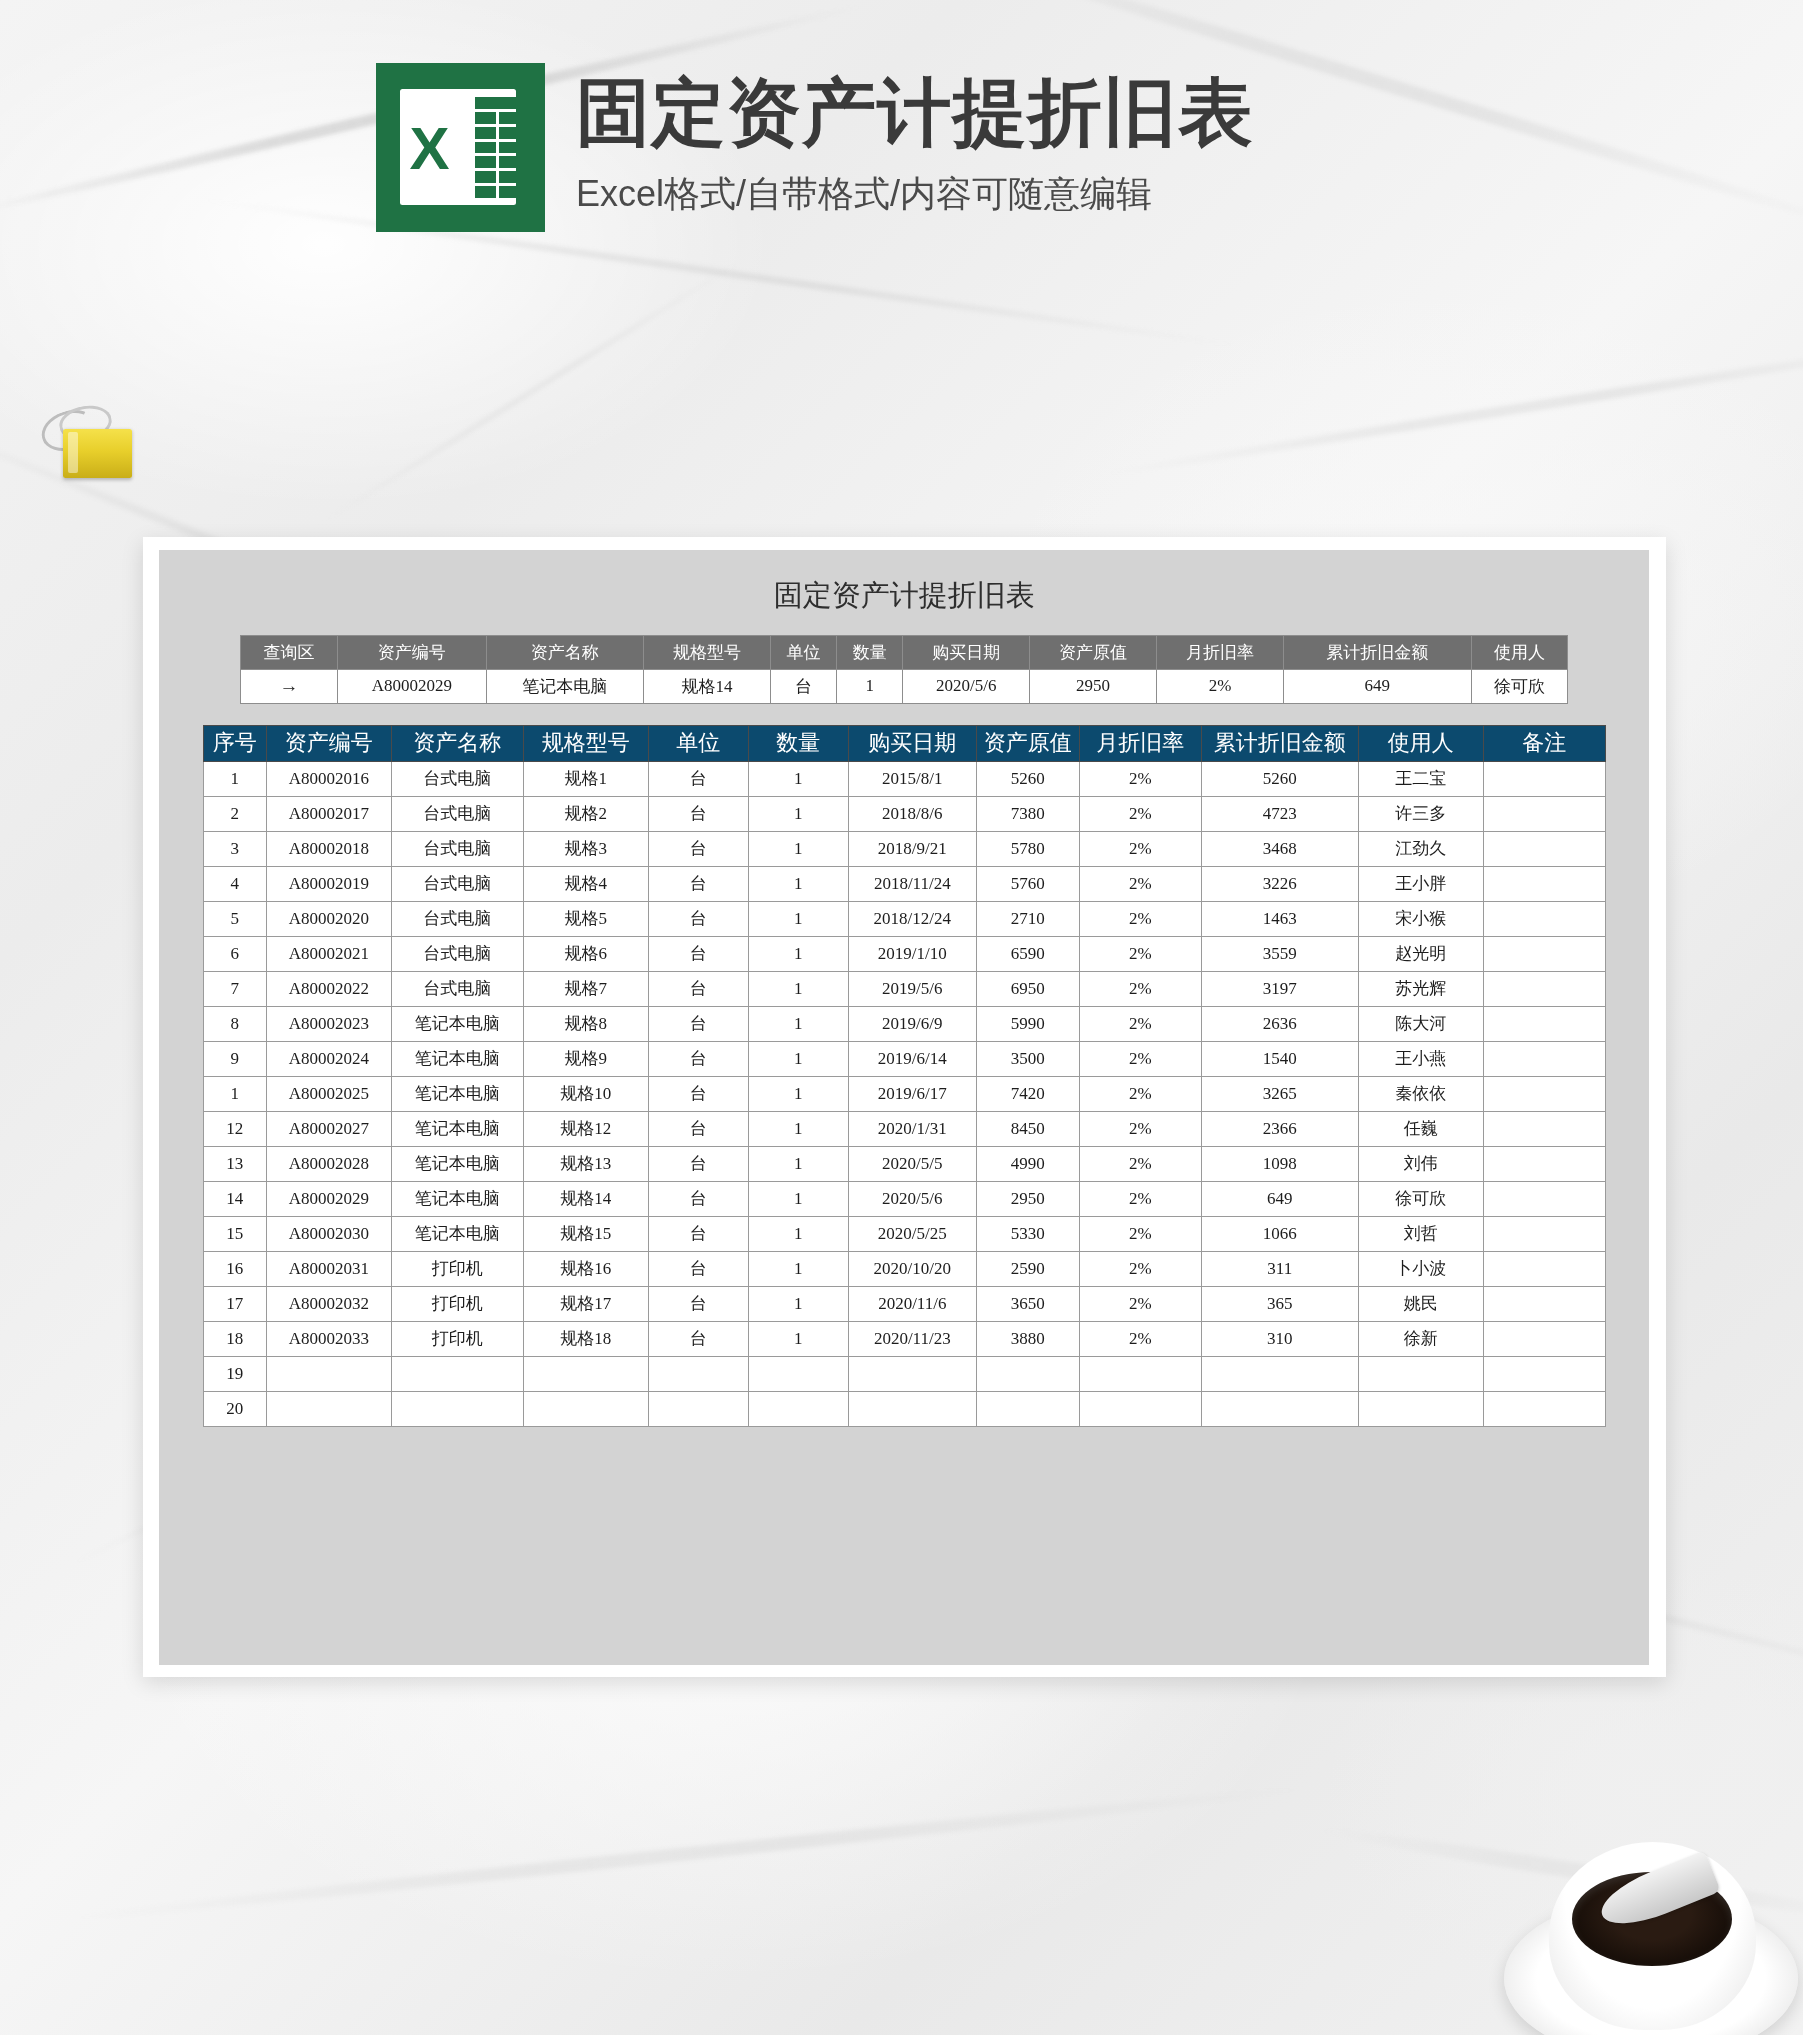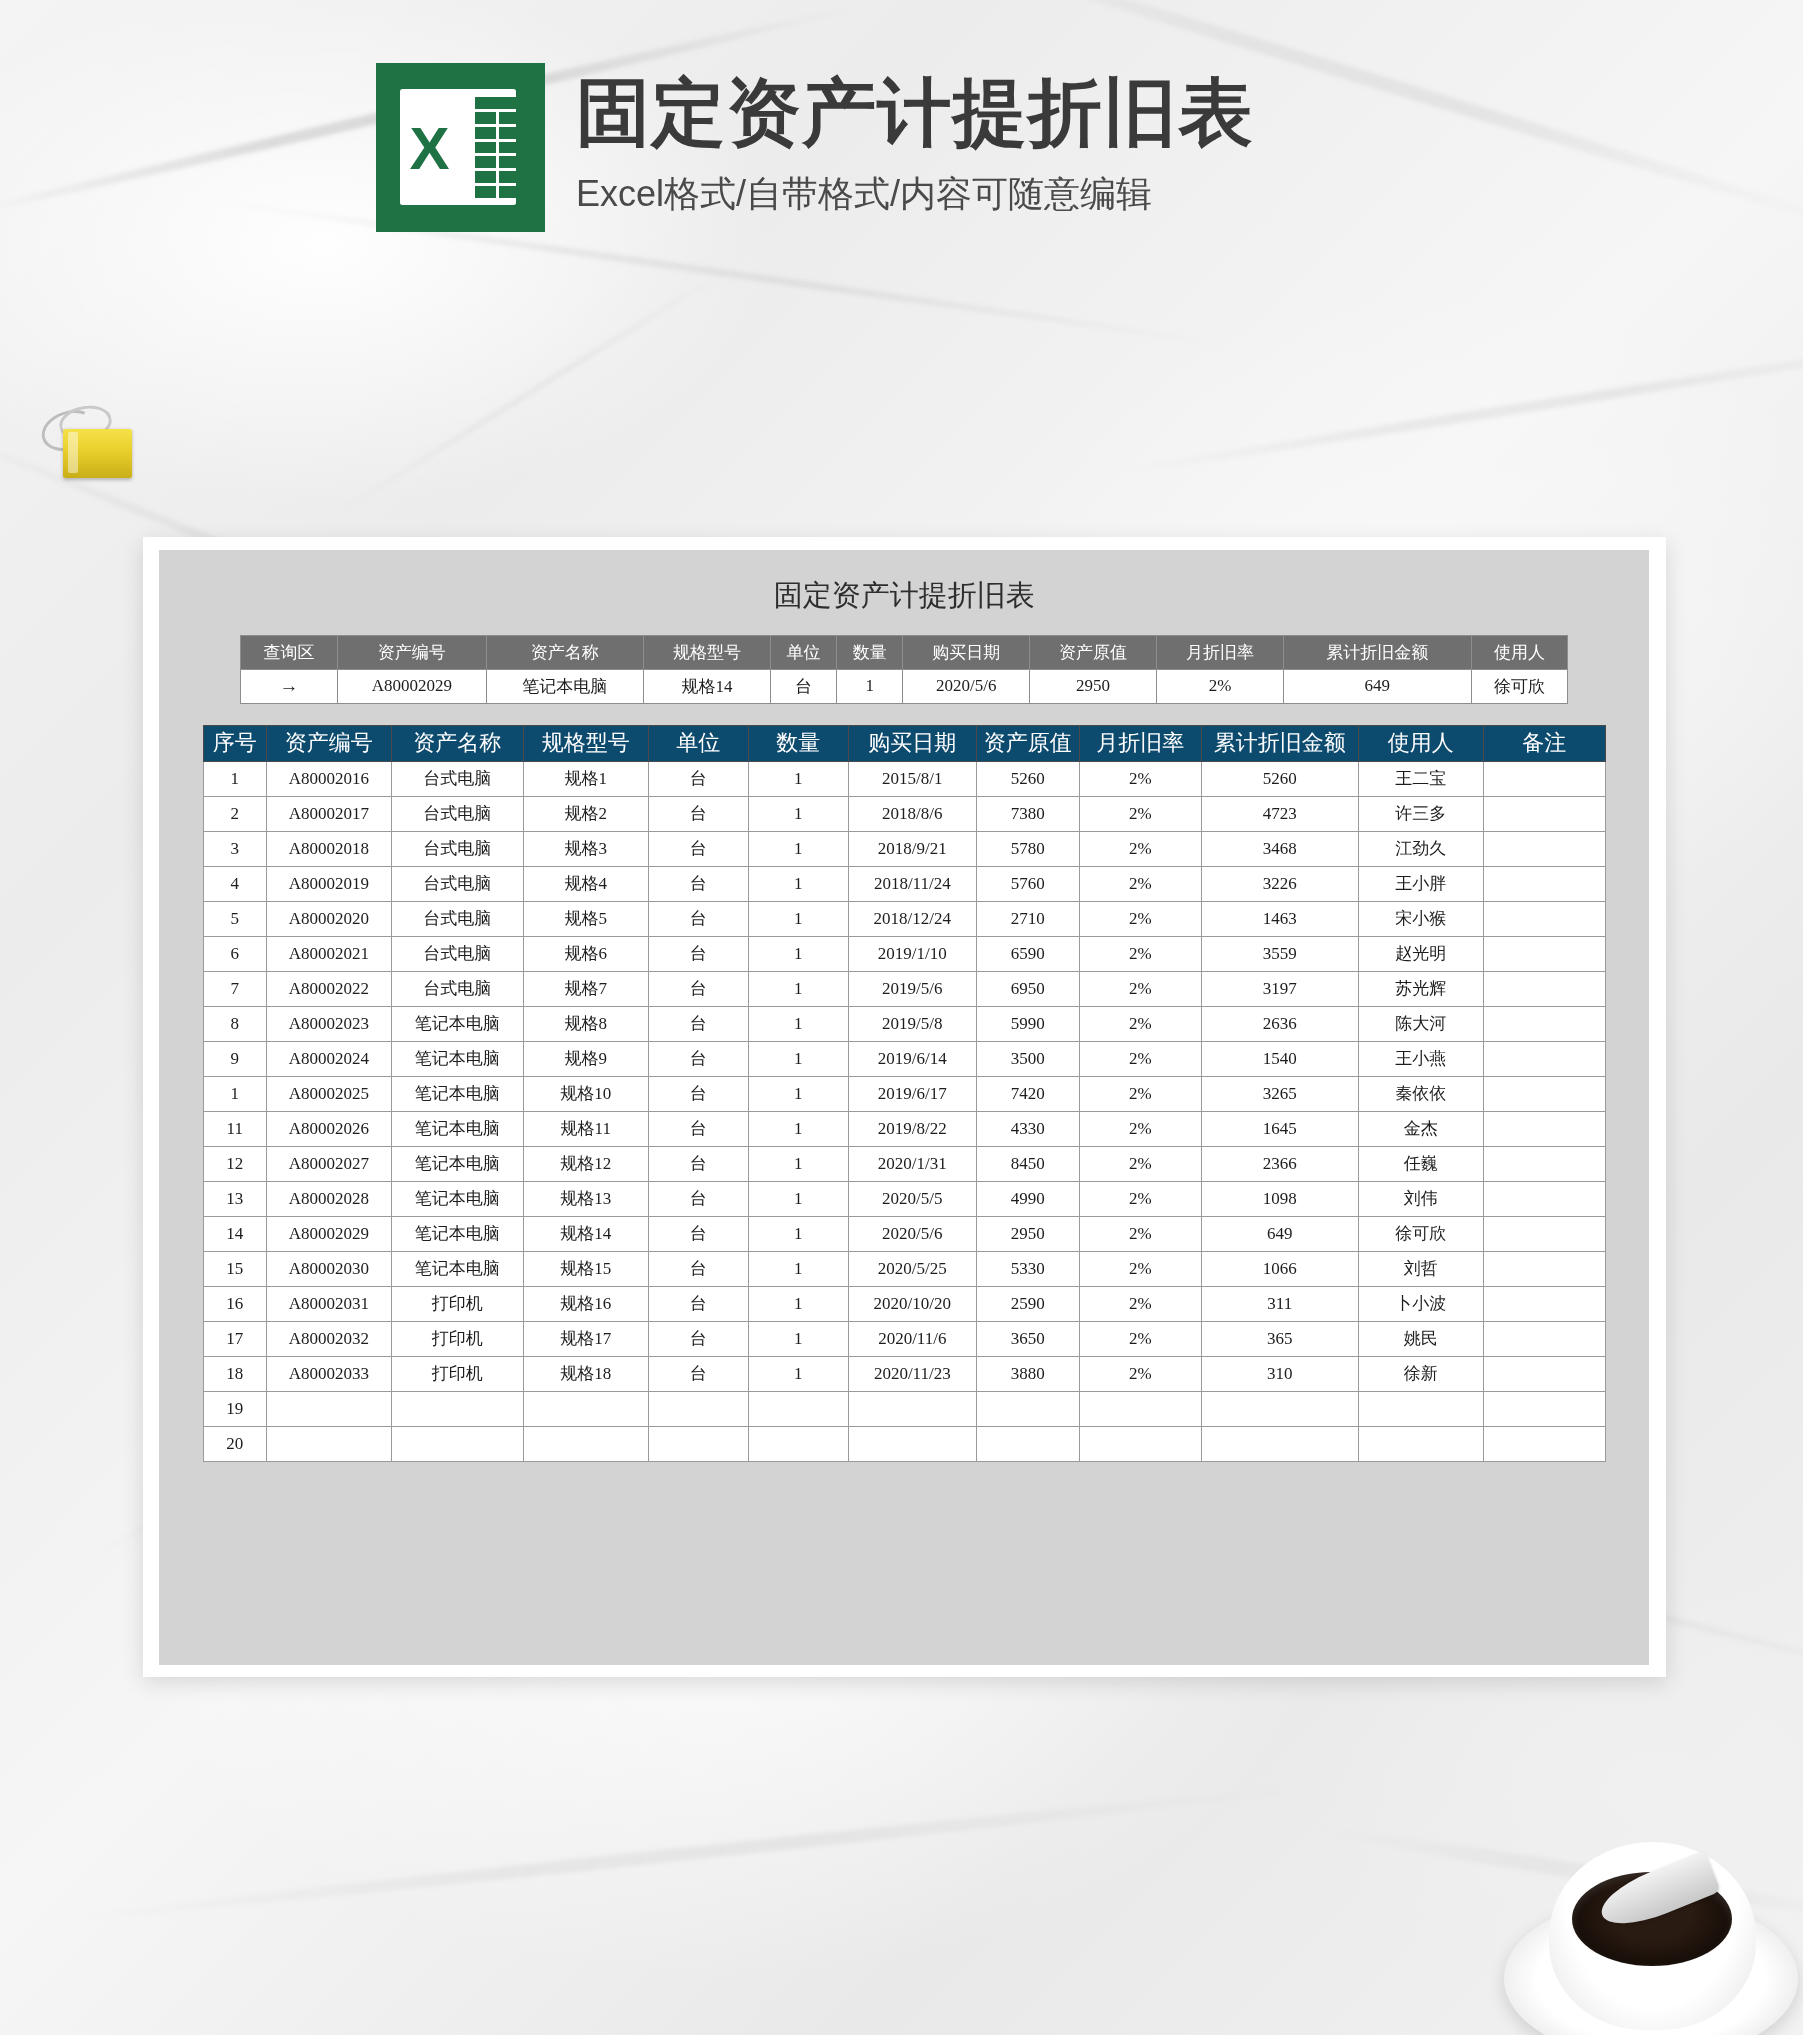--- a/index.html
+++ b/index.html
@@ -434,21 +434,21 @@
             <td class="c-user">苏光辉</td>
             <td class="c-note"></td>
           </tr>
           <tr>
             <td class="c-idx">8</td>
             <td class="c-code">A80002023</td>
             <td class="c-name">笔记本电脑</td>
             <td class="c-spec">规格8</td>
             <td class="c-unit">台</td>
             <td class="c-qty">1</td>
-            <td class="c-date">2019/5/8</td>
+            <td class="c-date">2019/6/9</td>
             <td class="c-val">5990</td>
             <td class="c-rate">2%</td>
             <td class="c-acc">2636</td>
             <td class="c-user">陈大河</td>
             <td class="c-note"></td>
           </tr>
           <tr>
             <td class="c-idx">9</td>
             <td class="c-code">A80002024</td>
             <td class="c-name">笔记本电脑</td>
@@ -467,34 +467,20 @@
             <td class="c-code">A80002025</td>
             <td class="c-name">笔记本电脑</td>
             <td class="c-spec">规格10</td>
             <td class="c-unit">台</td>
             <td class="c-qty">1</td>
             <td class="c-date">2019/6/17</td>
             <td class="c-val">7420</td>
             <td class="c-rate">2%</td>
             <td class="c-acc">3265</td>
             <td class="c-user">秦依依</td>
-            <td class="c-note"></td>
-          </tr>
-          <tr>
-            <td class="c-idx">11</td>
-            <td class="c-code">A80002026</td>
-            <td class="c-name">笔记本电脑</td>
-            <td class="c-spec">规格11</td>
-            <td class="c-unit">台</td>
-            <td class="c-qty">1</td>
-            <td class="c-date">2019/8/22</td>
-            <td class="c-val">4330</td>
-            <td class="c-rate">2%</td>
-            <td class="c-acc">1645</td>
-            <td class="c-user">金杰</td>
             <td class="c-note"></td>
           </tr>
           <tr>
             <td class="c-idx">12</td>
             <td class="c-code">A80002027</td>
             <td class="c-name">笔记本电脑</td>
             <td class="c-spec">规格12</td>
             <td class="c-unit">台</td>
             <td class="c-qty">1</td>
             <td class="c-date">2020/1/31</td>

